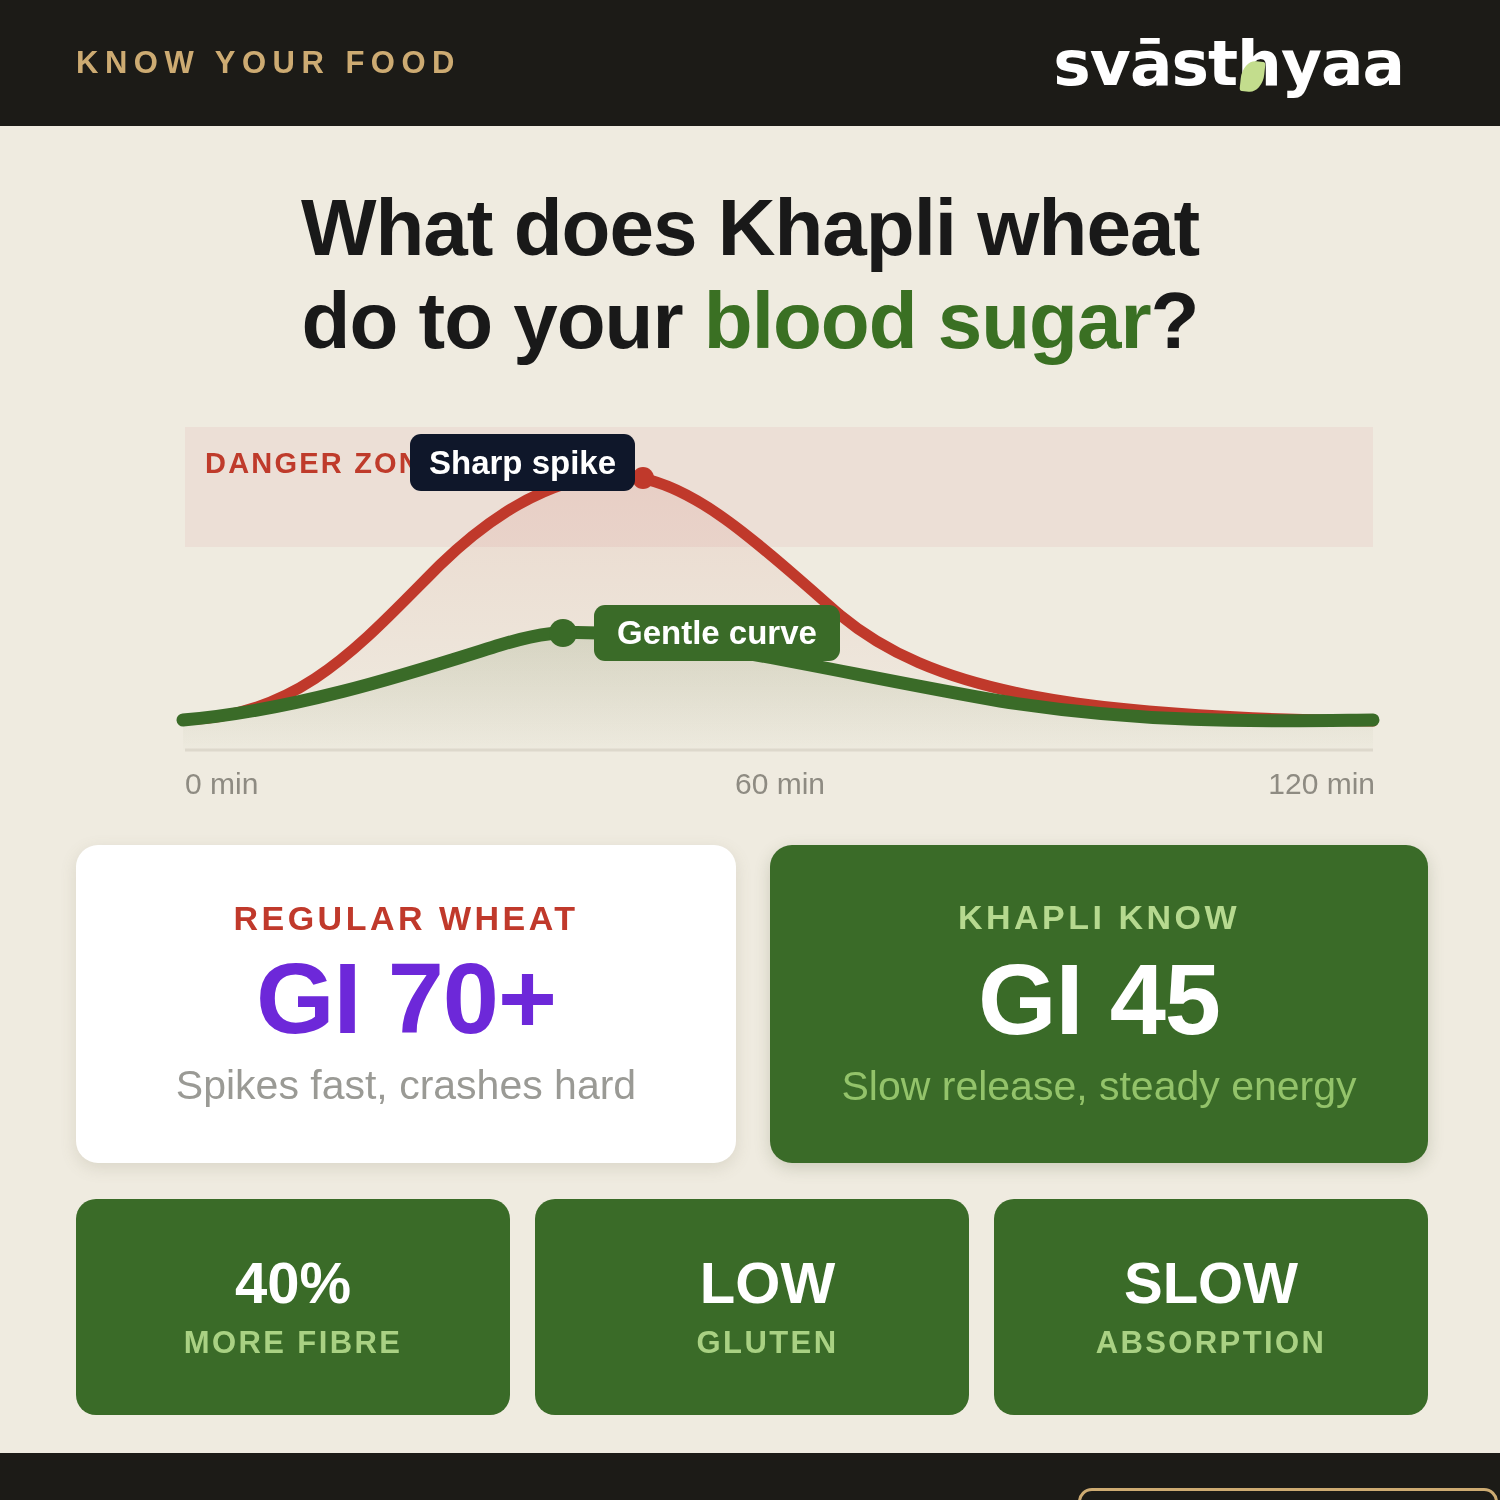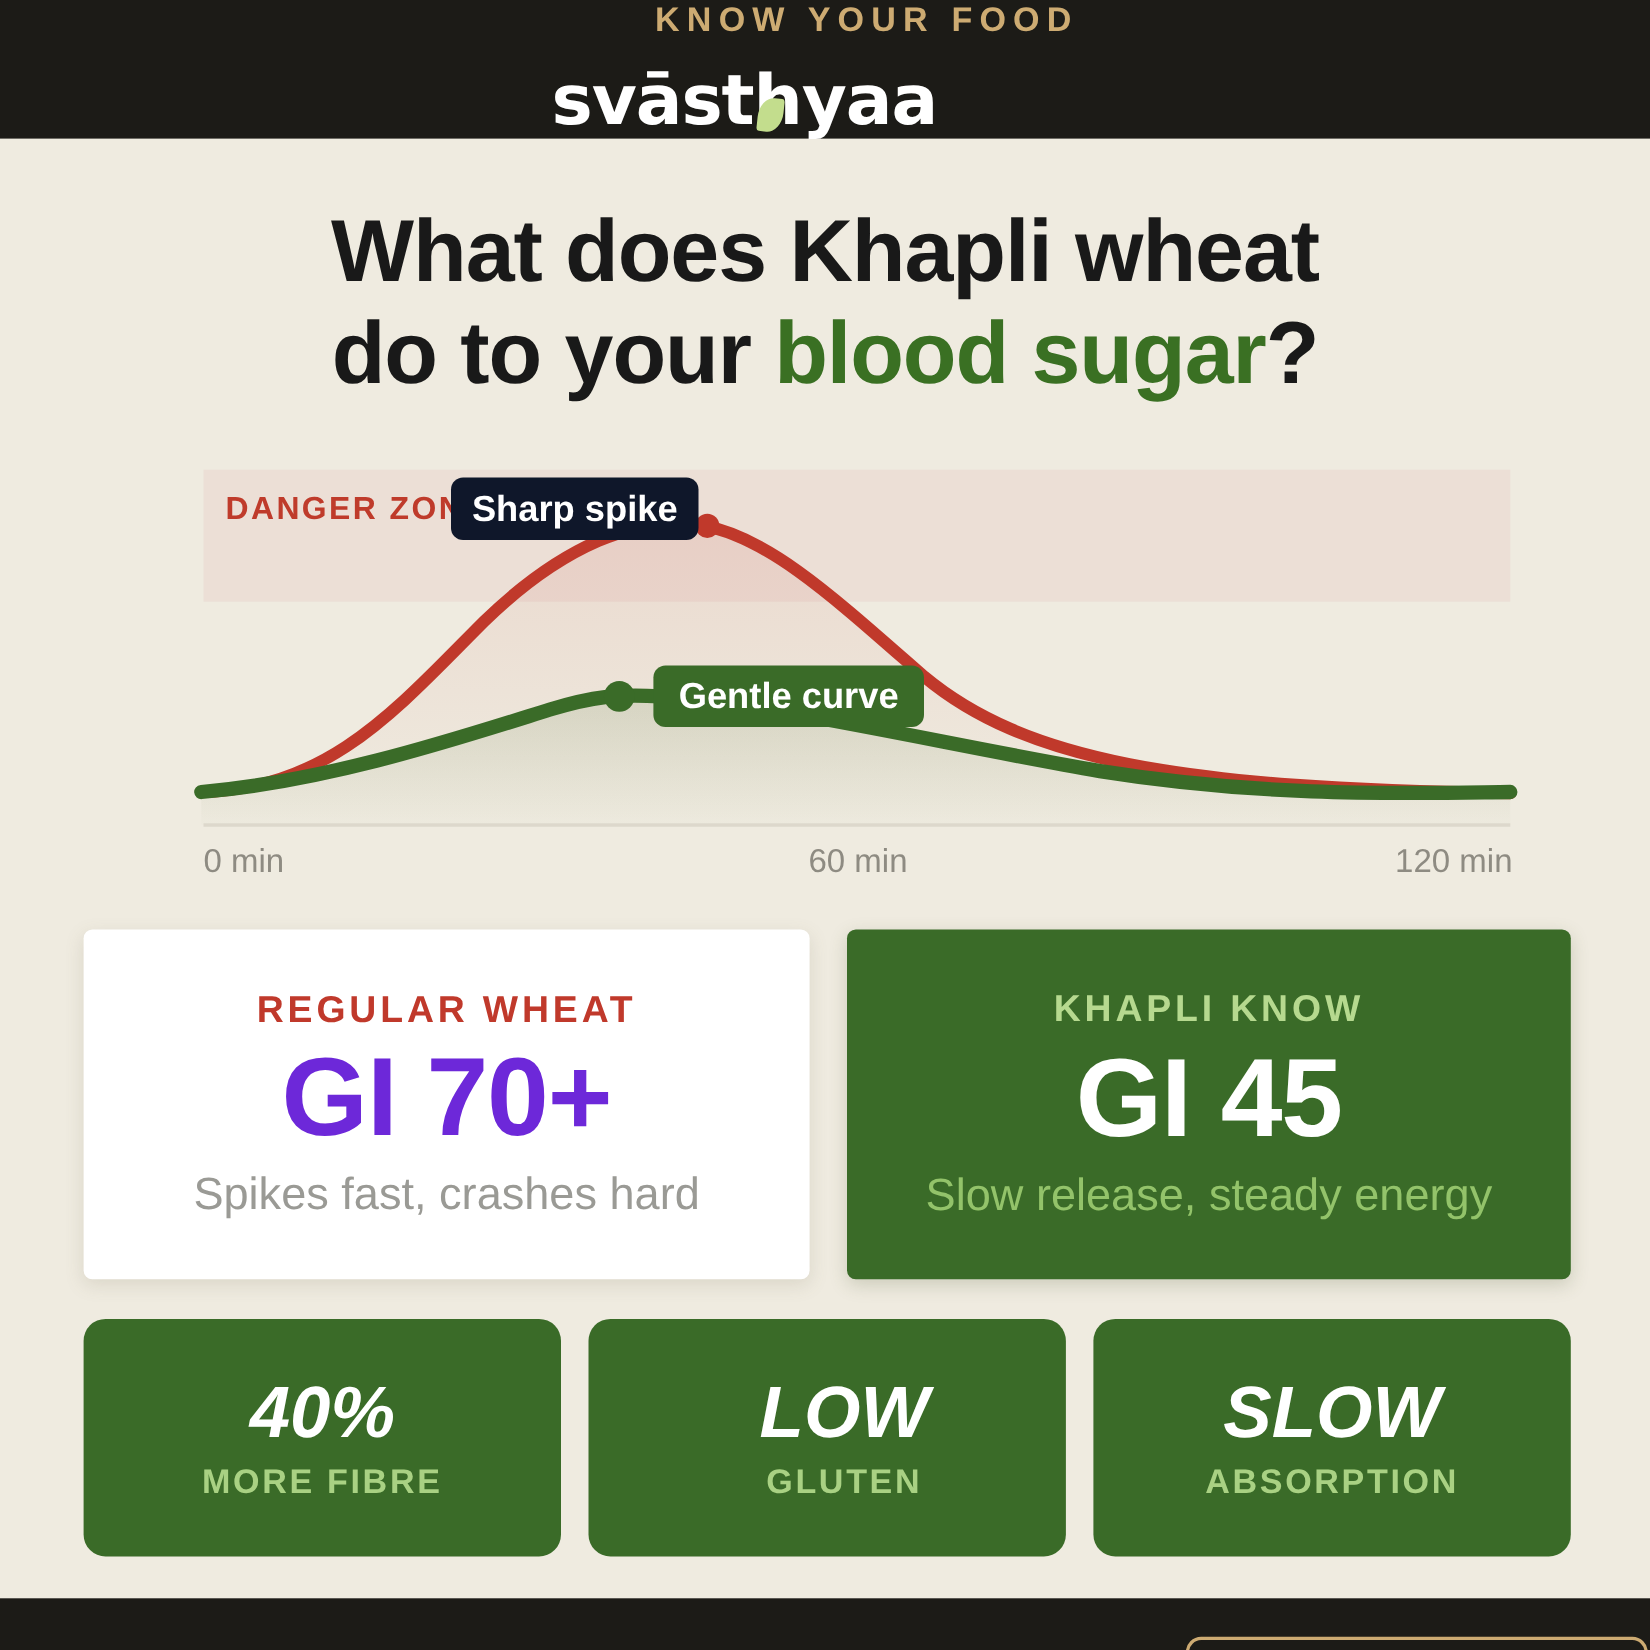--- a/index.html
+++ b/index.html
@@ -8,21 +8,21 @@
     background:#efebe0;
     font-family:"Liberation Sans", sans-serif;
     position:relative;
     overflow:hidden;
   }
 
   
   #header {
     position:absolute; left:0; top:0; width:1500px; height:126px;
     background:#1c1b17;
-    display:flex; align-items:center; justify-content:space-between;flex-direction:column;
+    display:flex; align-items:center; justify-content:space-between;
   }
   #kicker {
     margin-left:76px;
     color:#cdab72;
     font-size:31px;
     font-weight:bold;
     letter-spacing:6.5px;
     font-family:"Liberation Sans", sans-serif;
   }
   #brand-logo {
@@ -97,21 +97,21 @@
     color:#8e8b82; font-size:30px;
   }
   #tick-0   { left:0px; }
   #tick-60  { left:50%; transform:translateX(-50%); }
   #tick-120 { right:0px; }
 
   
   #compare { position:absolute; left:76px; top:845px; width:1352px; height:320px; }
   .compare-card {
     position:absolute; top:0; height:318px;
-    border-radius:8px;
+    border-radius:22px;
     display:flex; flex-direction:column;
     align-items:center; justify-content:center;
   }
   #card-regular {
     left:0; width:660px;
     background:#ffffff;
     box-shadow:0 5px 16px rgba(120,110,85,0.17);
   }
   #card-khapli {
     left:694px; width:658px;
@@ -137,21 +137,21 @@
   .stat-box {
     position:absolute; top:0; height:216px; width:434px;
     background:#3a6b28; border-radius:20px;
     display:flex; flex-direction:column;
     align-items:center; justify-content:center;
   }
   #stat-0 { left:0px; }
   #stat-1 { left:459px;padding-left:31px; }
   #stat-2 { left:918px; }
   .stat-value {
-    color:#ffffff; font-size:66px; font-weight:bold; line-height:1.05;font-style:italic;
+    color:#ffffff; font-size:58px; font-weight:bold; line-height:1.05;
   }
   .stat-label {
     color:#a9d183; font-size:31px; font-weight:bold;
     letter-spacing:2.4px; margin-top:11px;
   }
 
   
   #footer {
     position:absolute; left:0; top:1453px; width:1500px; height:47px;
     background:#1c1b17;

